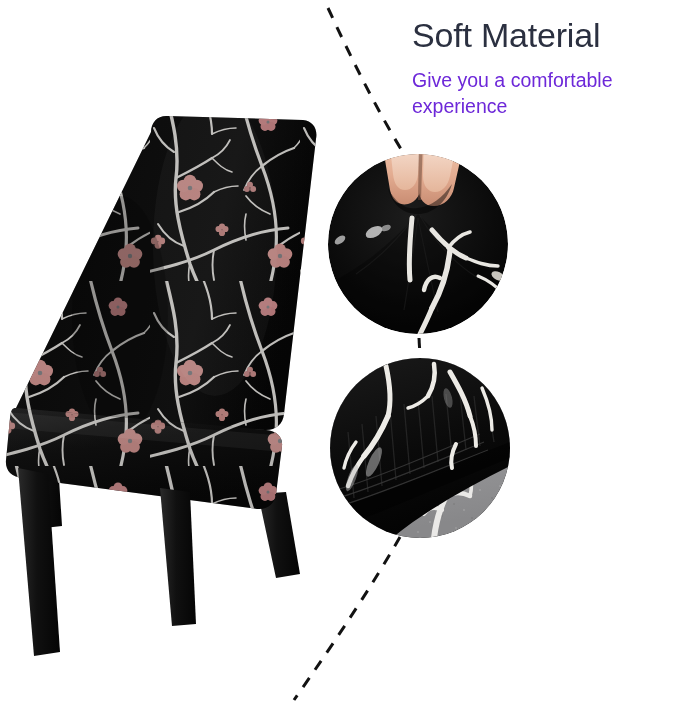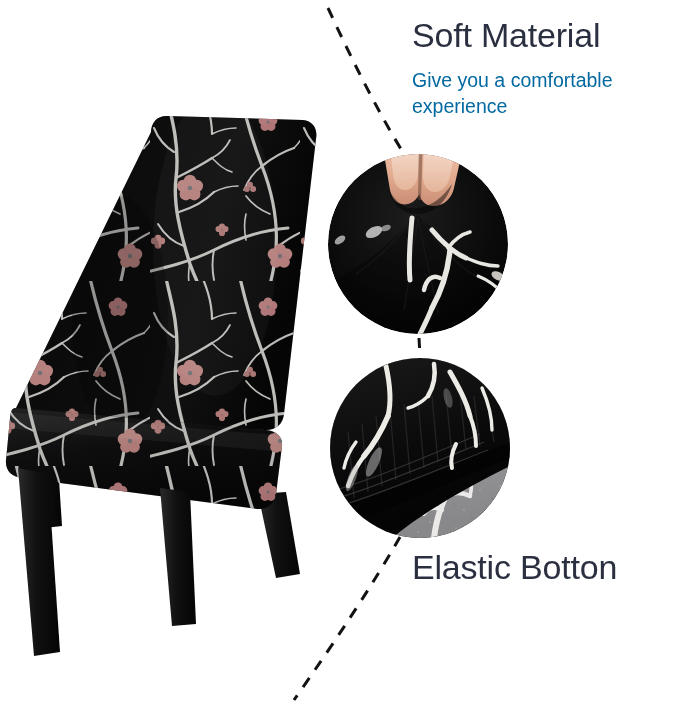--- a/index.html
+++ b/index.html
@@ -39,21 +39,21 @@
     line-height: 1.12;
     letter-spacing: -0.2px;
     color: #2b3040;
     margin: 0 0 14px 0;
     white-space: nowrap;
   }
   .subtext {
     font-size: 19.5px;
     font-weight: 400;
     line-height: 1.33;
-    color: #0369a1;
+    color: #6d28d9;
     margin: 0;
   }
 
   
   .detail-circle {
     position: absolute;
     border-radius: 50%;
     overflow: hidden;
   }
   #circle-soft {
@@ -409,16 +409,15 @@
       </g>
     </svg>
   </div>
 
   <div class="text-block" id="block-top">
     <h2 class="headline">Soft Material</h2>
     <p class="subtext">Give you a comfortable experience</p>
   </div>
 
   <div class="text-block" id="block-bottom">
-    <h2 class="headline">Elastic Botton</h2>
   </div>
 
 </div>
 
 </body></html>

